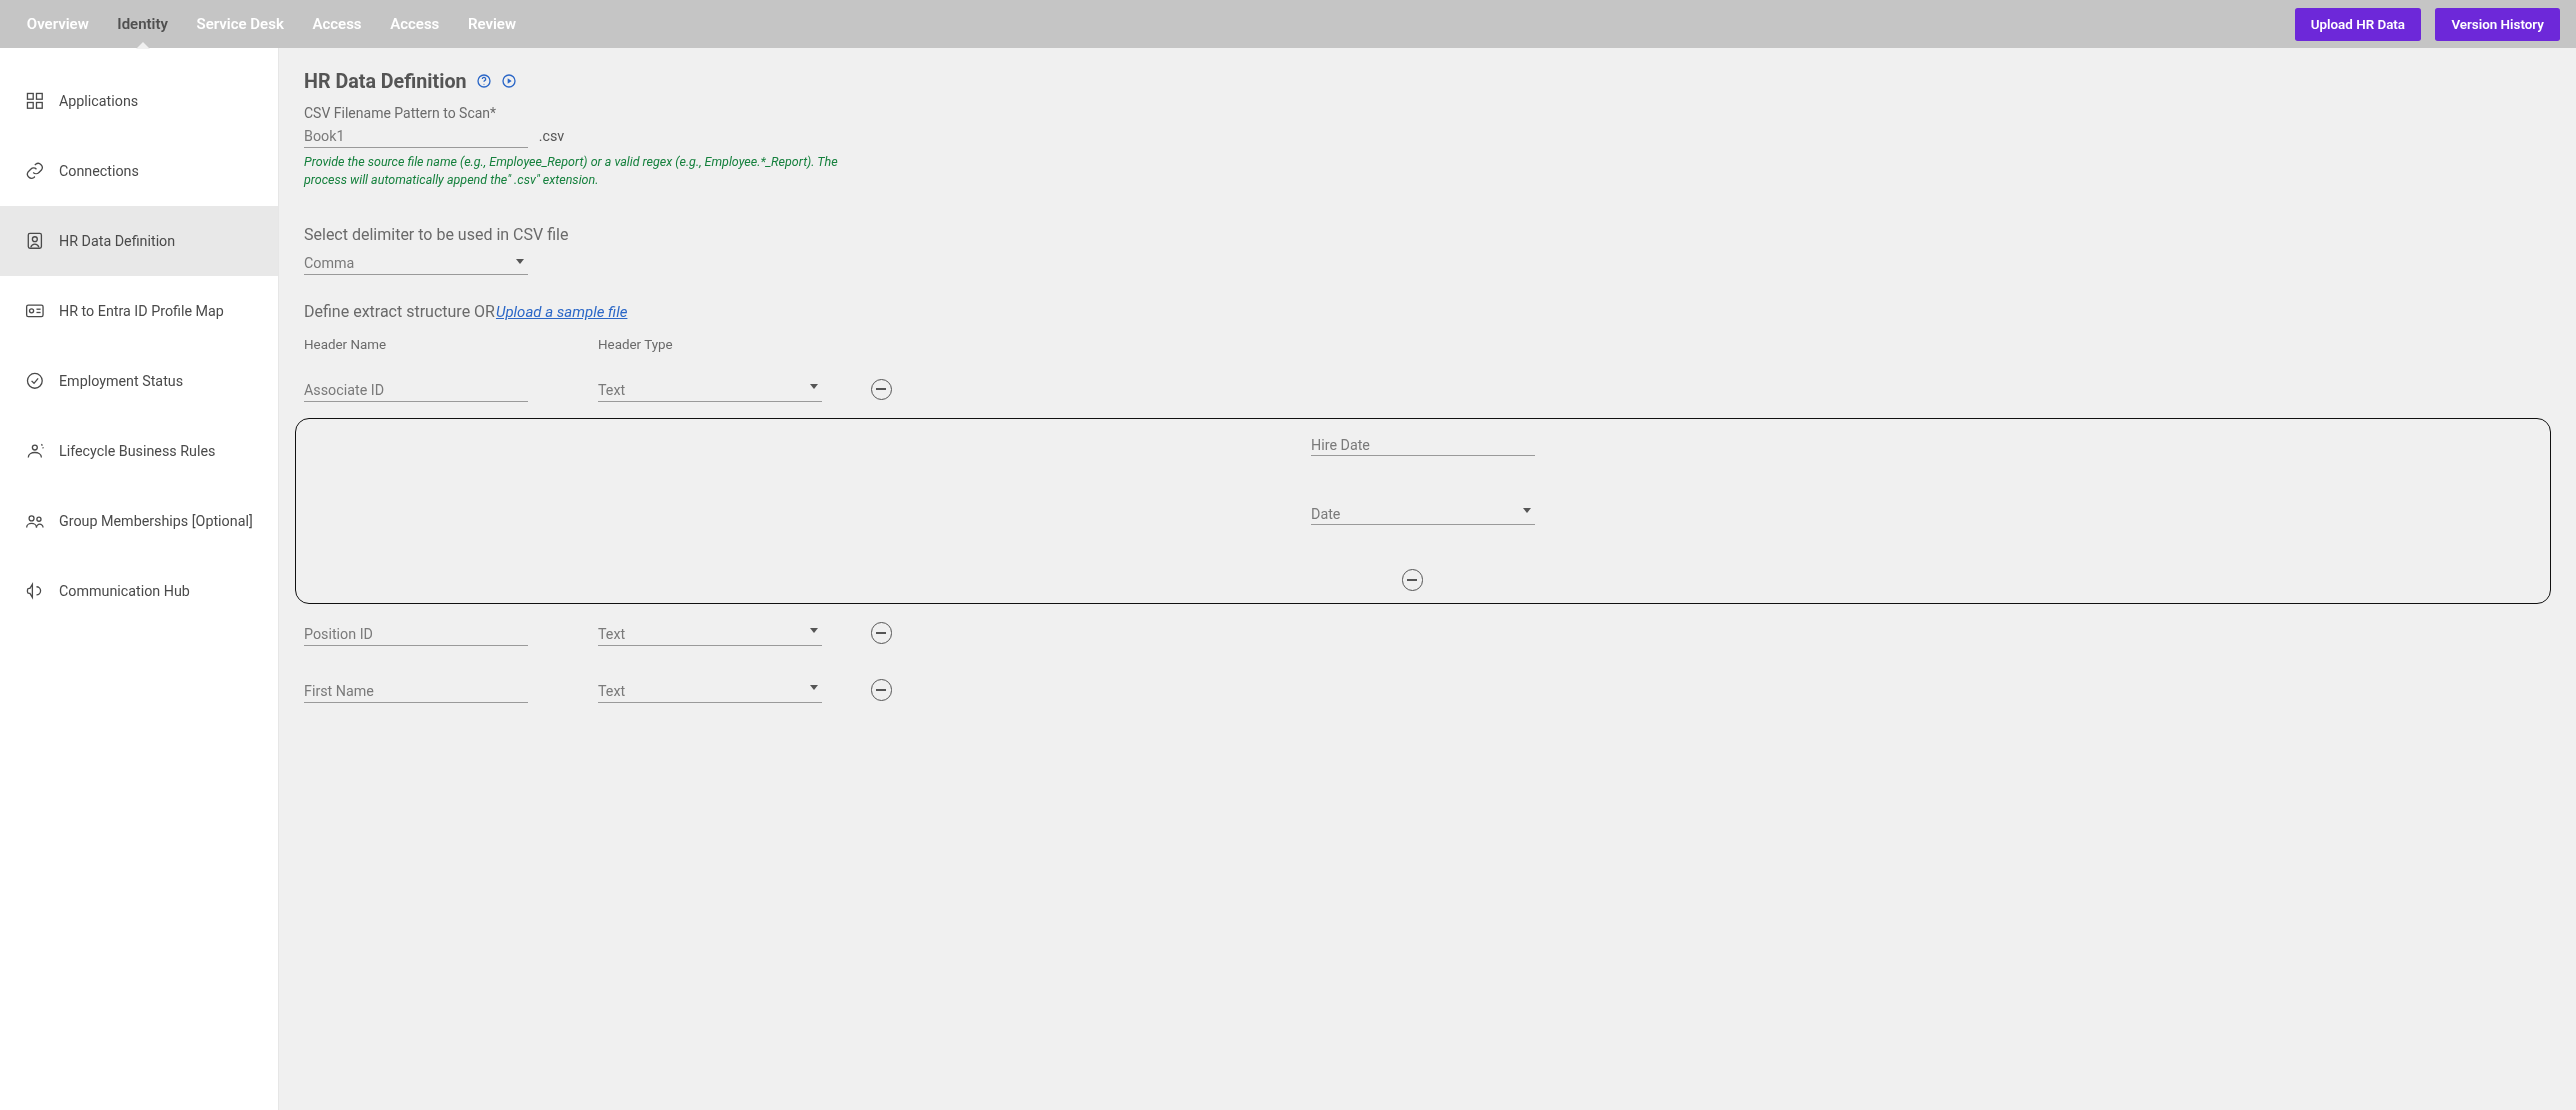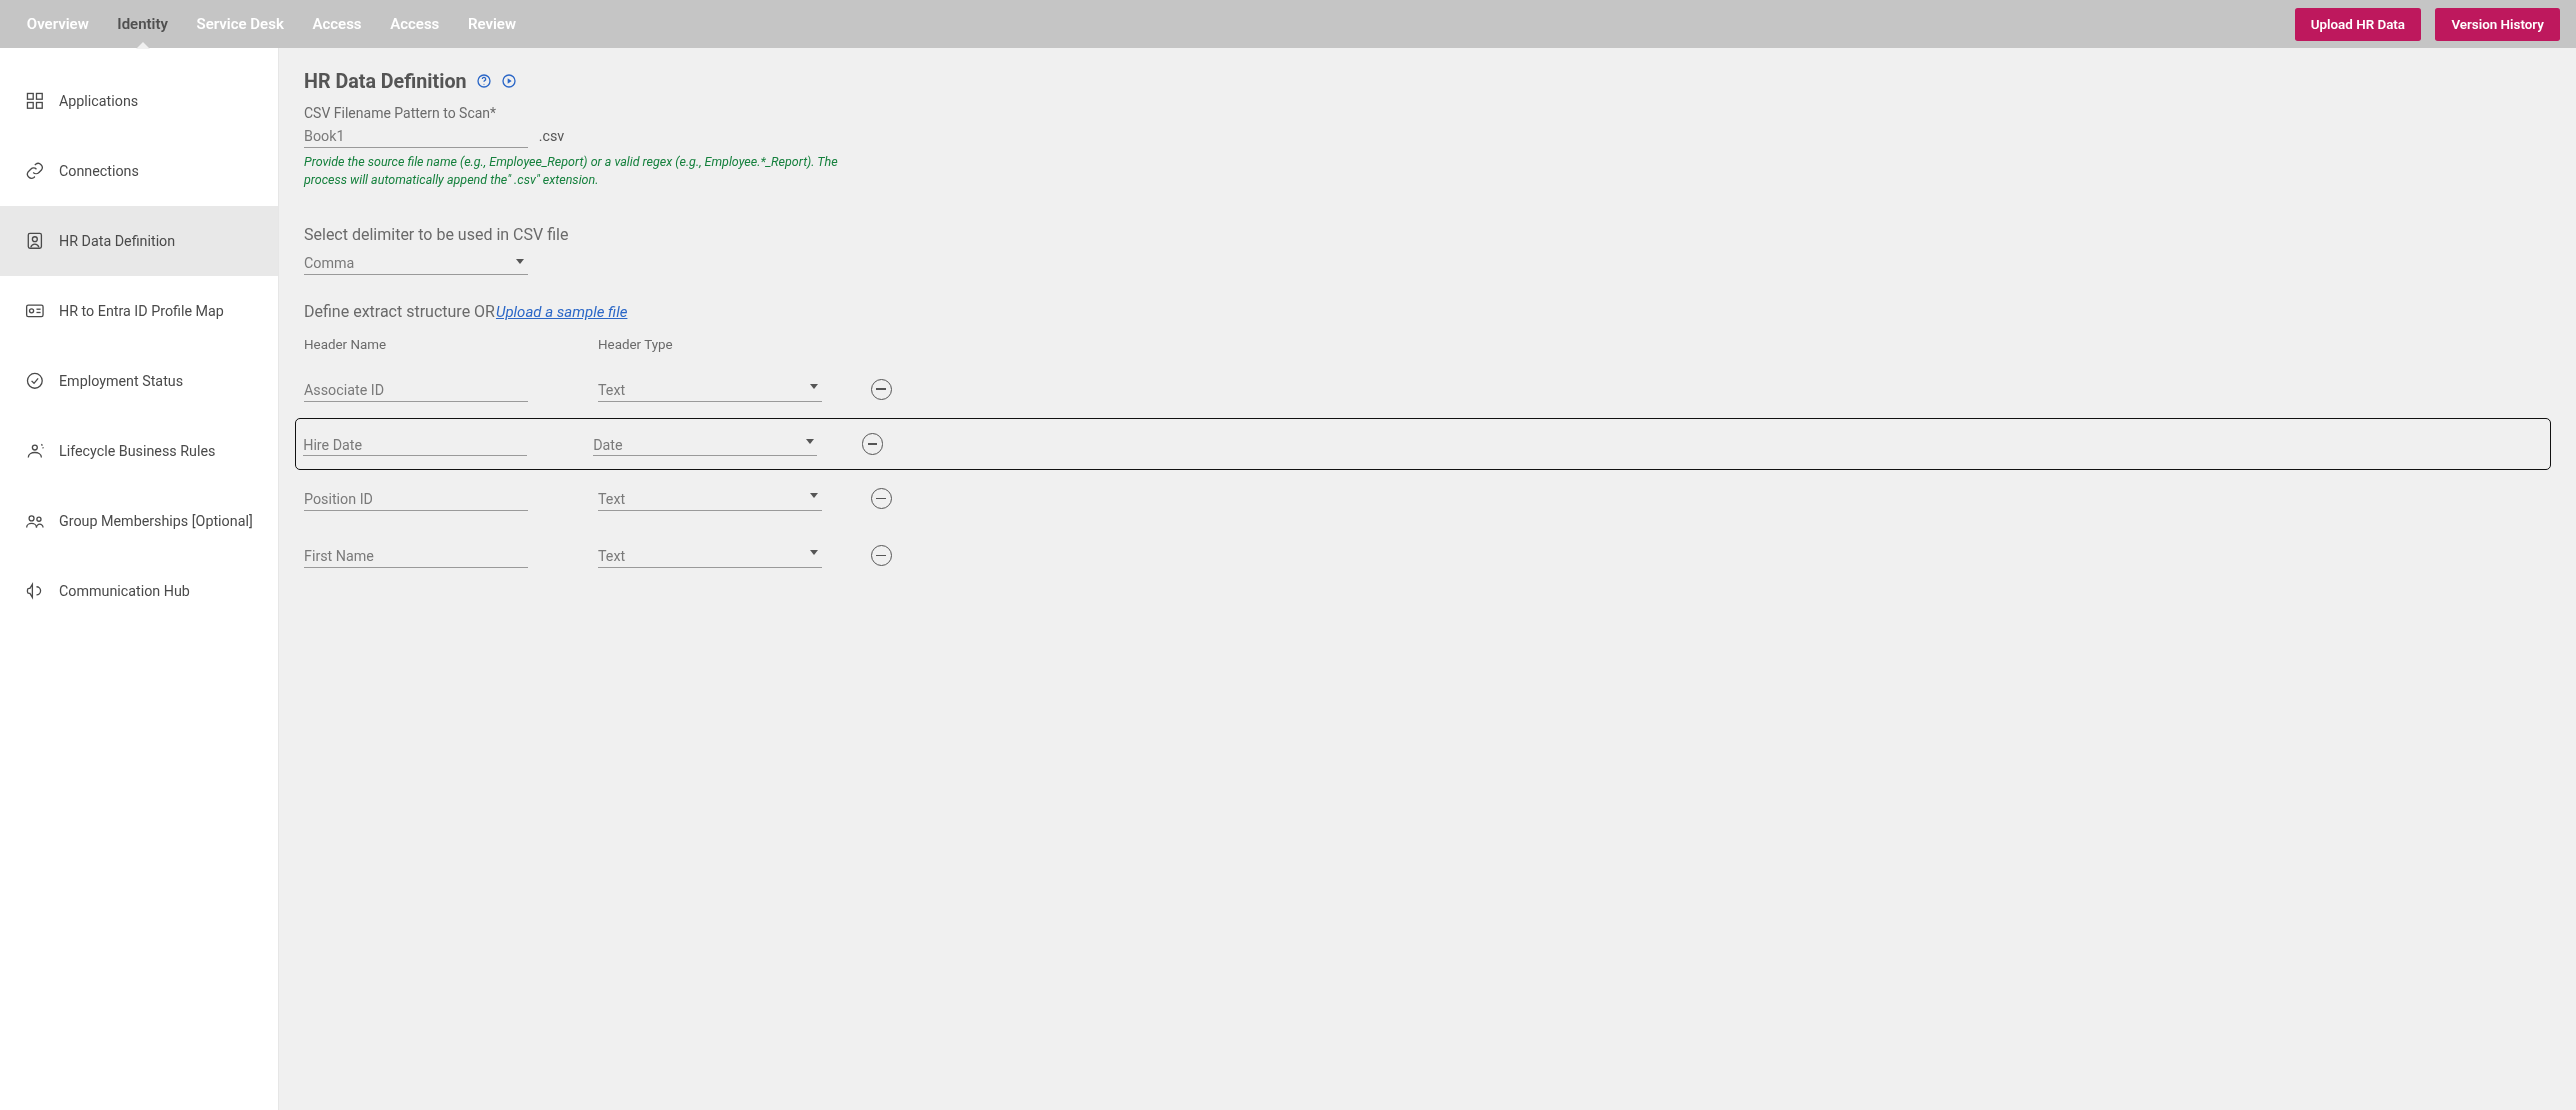--- a/index.html
+++ b/index.html
@@ -38,21 +38,21 @@
     bottom: -0.9px;
     left: 50%;
     transform: translateX(-50%);
     width: 0; height: 0;
     border-left: 7.2px solid transparent;
     border-right: 7.2px solid transparent;
     border-bottom: 7.2px solid #f0f0f0;
   }
   .topbar-actions { display: flex; gap: 14.3px; align-items: center; padding-right: 3.6px;}
   .btn-dark {
-    background: #be185d;
+    background: #6d28d9;
     color: #fff;
     border: none;
     padding: 9px 16px;
     font-size: 13.4px;
     font-weight: 600;
     border-radius: 2.7px;
     cursor: pointer;
   }
 
   
@@ -119,24 +119,25 @@
   .grid-headers .col2 { width: 224px; }
 
   .struct-row {
     display: flex;
     align-items: center;
     gap: 70px;
     padding: 16px 0;
   }
   .struct-row.highlight {
     border: 1.8px solid #111;
-    border-radius: 5px;
+    border-radius: 14px;
     padding: 12.5px 7.2px;
     margin-left: -9px;
-    gap: 66px;
+    gap: 44px;
+    flex-direction: column;
   }
   .remove-btn {
     width: 21.5px; height:21.5px; border:1.8px solid #555; border-radius:50%;
     display:flex; align-items:center; justify-content:center;
     cursor:pointer; background:transparent; flex:0 0 21.5px;
     margin-left: -21.5px;
   }
   .remove-btn::before { content:""; width:9.8px; height:1.8px; background:#555; display:block;}
   .type-select { position:relative; width:224px; }
   .type-select .caret { position:absolute; right:3.6px; top:7.2px; width:0;height:0;border-left:4.5px solid transparent;border-right:4.5px solid transparent;border-top:5.4px solid #555; pointer-events:none;}

